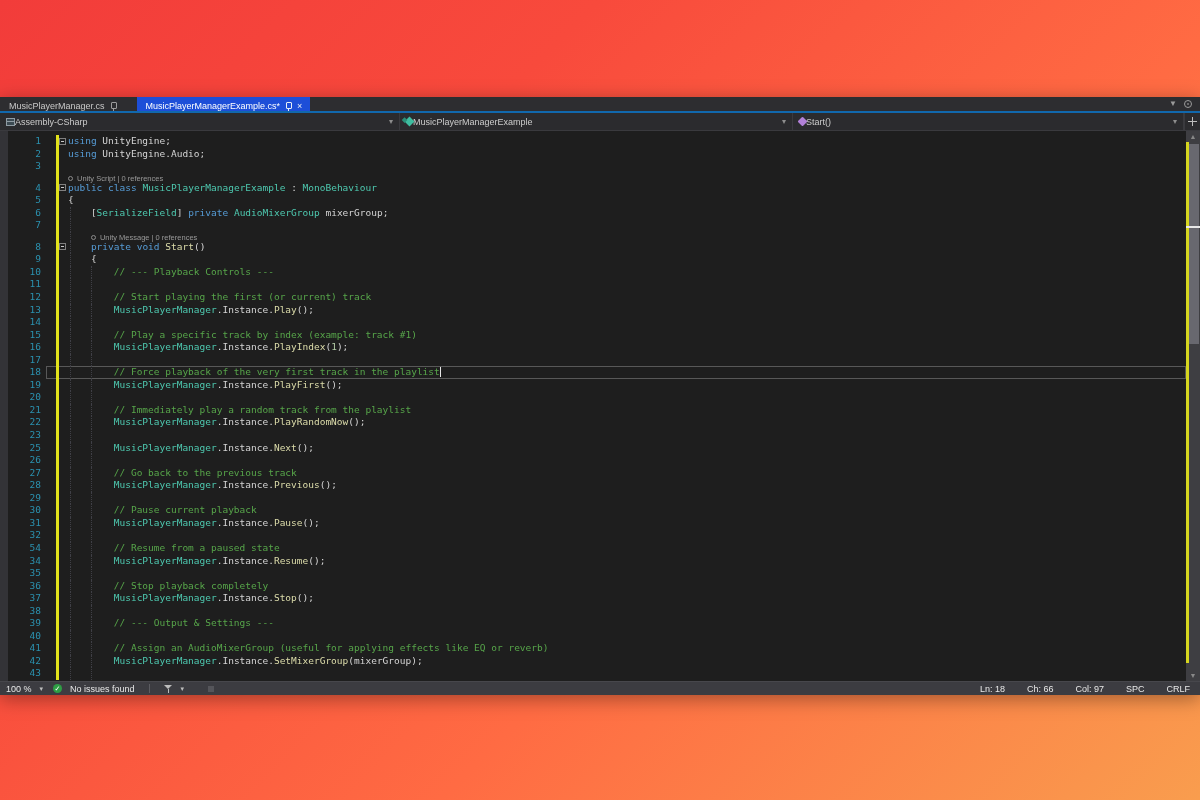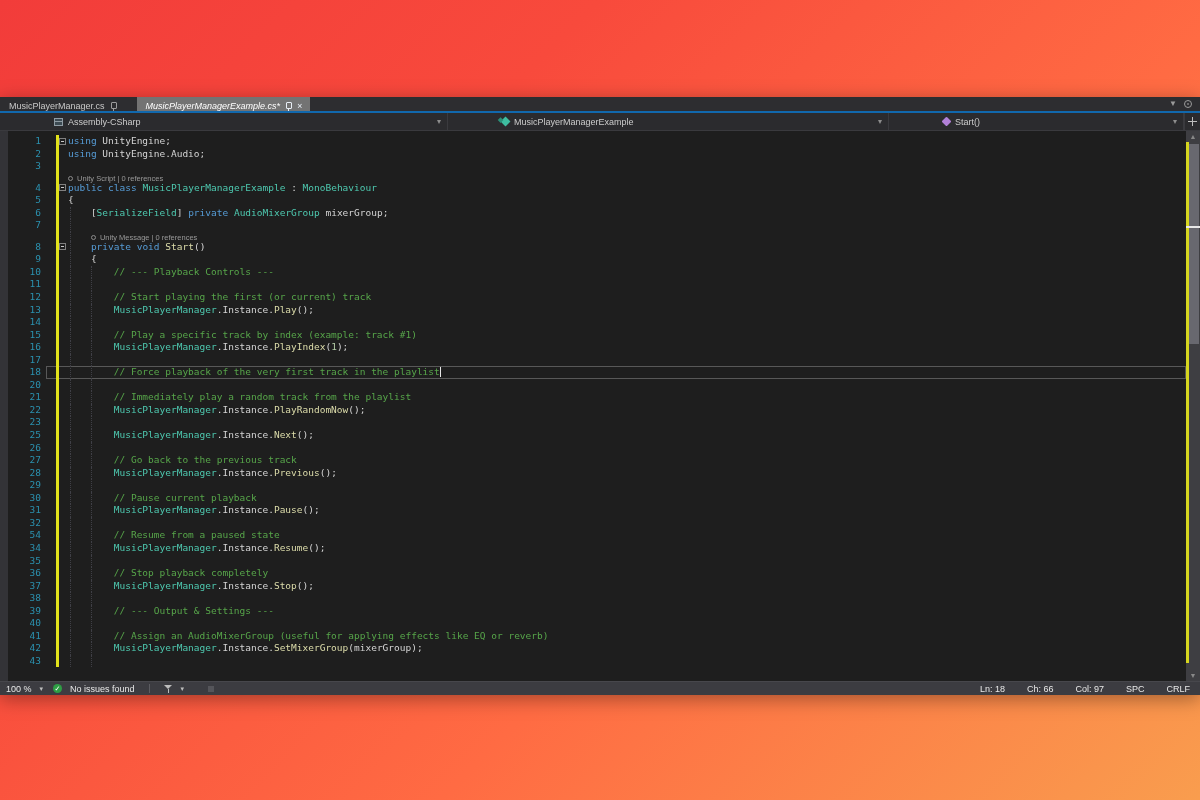--- a/index.html
+++ b/index.html
@@ -10,36 +10,36 @@
     position:relative;
   }
   .vs-window{
     position:absolute; left:0; top:97px; width:1200px; height:598px;
     background:#1e1e1e; display:flex; flex-direction:column;
     box-shadow:0 4px 18px rgba(0,0,0,.35);
   }
   
   .tabbar{ height:14px; background:#2d2d30; display:flex; align-items:stretch; font-size:9px; color:#c8c8c8; }
   .tab{ display:flex; align-items:flex-end; gap:5px; padding:0 8px 0 9px; cursor:default; }
-  .tab.active{ background:#737373; color:#ffffff; margin-left:12px;font-style:italic; }
+  .tab.active{ background:#1d4ed8; color:#ffffff; margin-left:12px; }
   .tab-label{ white-space:nowrap; }
   .pin{ position:relative; width:7px; height:9px; display:inline-block; }
   .pin::before{ content:""; position:absolute; top:0; left:1px; width:4px; height:5px; border:1px solid #9c9c9c; border-radius:1px; }
   .pin::after{ content:""; position:absolute; top:6px; left:3px; width:1px; height:3px; background:#9c9c9c; }
   .tab.active .pin::before{ border-color:#e8eef5; }
   .tab.active .pin::after{ background:#e8eef5; }
   .close{ font-size:9px; line-height:9px; color:#e8eef5; }
   .tab-right{ margin-left:auto; display:flex; align-items:center; gap:7px; padding-right:8px; color:#9a9a9a; }
   .chev{ font-size:8px; line-height:8px; }
   .gear{ position:relative; width:8px; height:8px; border:1px solid #9a9a9a; border-radius:50%; }
   .gear::before{ content:""; position:absolute; left:2px; top:2px; right:2px; bottom:2px; border:1px solid #9a9a9a; border-radius:50%; }
   .accent-line{ height:2px; background:#1168ad; }
   
   .navbar{ height:18px; background:#2b2b2e; border-bottom:1px solid #3a3a3e; display:flex; align-items:stretch; font-size:9px; color:#cccccc; }
-  .nav-sec{ display:flex; align-items:center; gap:5px; padding:0 6px; border-right:1px solid #3a3a3e;margin-left:48px; }
+  .nav-sec{ display:flex; align-items:center; padding:0 6px; border-right:1px solid #3a3a3e; }
   .nav-sec .nchev{ margin-left:auto; color:#8d8d8d; font-size:8px; }
   .nav-sec.s1{ width:400px; }
   .nav-sec.s2{ width:393px; }
   .nav-sec.s3{ flex:1; }
   .proj-icon{ position:relative; width:9px; height:8px; border:1px solid #8f9ba3; background:#3c4a52; }
   .proj-icon::before{ content:""; position:absolute; left:0; right:0; top:2px; height:1px; background:#8f9ba3; }
   .class-icon{ position:relative; width:7px; height:7px; background:#3ebda0; transform:rotate(45deg); }
   .class-icon::before{ content:""; position:absolute; left:-3px; top:4px; width:4px; height:4px; background:#2a8f78; }
   .method-icon{ width:7px; height:7px; background:#b180d7; transform:rotate(45deg); border-radius:1px; }
   .split-btn{ margin-left:auto; width:16px; display:flex; align-items:center; justify-content:center; border-left:1px solid #3a3a3e; }
@@ -151,20 +151,21 @@
         <div class="row g1"><span class="ln">9</span><span class="rowbody"><span class="chbar"></span><span class="fold"></span><span class="code"><span class="p">    {</span></span></span></div>
         <div class="row g2"><span class="ln">10</span><span class="rowbody"><span class="chbar"></span><span class="fold"></span><span class="code"><span class="p">        </span><span class="c">// --- Playback Controls ---</span></span></span></div>
         <div class="row g2"><span class="ln">11</span><span class="rowbody"><span class="chbar"></span><span class="fold"></span><span class="code"></span></span></div>
         <div class="row g2"><span class="ln">12</span><span class="rowbody"><span class="chbar"></span><span class="fold"></span><span class="code"><span class="p">        </span><span class="c">// Start playing the first (or current) track</span></span></span></div>
         <div class="row g2"><span class="ln">13</span><span class="rowbody"><span class="chbar"></span><span class="fold"></span><span class="code"><span class="p">        </span><span class="t">MusicPlayerManager</span><span class="p">.Instance.</span><span class="m">Play</span><span class="p">();</span></span></span></div>
         <div class="row g2"><span class="ln">14</span><span class="rowbody"><span class="chbar"></span><span class="fold"></span><span class="code"></span></span></div>
         <div class="row g2"><span class="ln">15</span><span class="rowbody"><span class="chbar"></span><span class="fold"></span><span class="code"><span class="p">        </span><span class="c">// Play a specific track by index (example: track #1)</span></span></span></div>
         <div class="row g2"><span class="ln">16</span><span class="rowbody"><span class="chbar"></span><span class="fold"></span><span class="code"><span class="p">        </span><span class="t">MusicPlayerManager</span><span class="p">.Instance.</span><span class="m">PlayIndex</span><span class="p">(</span><span class="n">1</span><span class="p">);</span></span></span></div>
         <div class="row g2"><span class="ln">17</span><span class="rowbody"><span class="chbar"></span><span class="fold"></span><span class="code"></span></span></div>
         <div class="row g2 cur"><span class="ln">18</span><span class="rowbody"><span class="chbar"></span><span class="fold"></span><span class="code"><span class="p">        </span><span class="c">// Force playback of the very first track in the playlist</span><span class="caret"></span></span></span></div>
+        <div class="row g2"><span class="ln">19</span><span class="rowbody"><span class="chbar"></span><span class="fold"></span><span class="code"><span class="p">        </span><span class="t">MusicPlayerManager</span><span class="p">.Instance.</span><span class="m">PlayFirst</span><span class="p">();</span></span></span></div>
         <div class="row g2"><span class="ln">20</span><span class="rowbody"><span class="chbar"></span><span class="fold"></span><span class="code"></span></span></div>
         <div class="row g2"><span class="ln">21</span><span class="rowbody"><span class="chbar"></span><span class="fold"></span><span class="code"><span class="p">        </span><span class="c">// Immediately play a random track from the playlist</span></span></span></div>
         <div class="row g2"><span class="ln">22</span><span class="rowbody"><span class="chbar"></span><span class="fold"></span><span class="code"><span class="p">        </span><span class="t">MusicPlayerManager</span><span class="p">.Instance.</span><span class="m">PlayRandomNow</span><span class="p">();</span></span></span></div>
         <div class="row g2"><span class="ln">23</span><span class="rowbody"><span class="chbar"></span><span class="fold"></span><span class="code"></span></span></div>
         <div class="row g2"><span class="ln">25</span><span class="rowbody"><span class="chbar"></span><span class="fold"></span><span class="code"><span class="p">        </span><span class="t">MusicPlayerManager</span><span class="p">.Instance.</span><span class="m">Next</span><span class="p">();</span></span></span></div>
         <div class="row g2"><span class="ln">26</span><span class="rowbody"><span class="chbar"></span><span class="fold"></span><span class="code"></span></span></div>
         <div class="row g2"><span class="ln">27</span><span class="rowbody"><span class="chbar"></span><span class="fold"></span><span class="code"><span class="p">        </span><span class="c">// Go back to the previous track</span></span></span></div>
         <div class="row g2"><span class="ln">28</span><span class="rowbody"><span class="chbar"></span><span class="fold"></span><span class="code"><span class="p">        </span><span class="t">MusicPlayerManager</span><span class="p">.Instance.</span><span class="m">Previous</span><span class="p">();</span></span></span></div>
         <div class="row g2"><span class="ln">29</span><span class="rowbody"><span class="chbar"></span><span class="fold"></span><span class="code"></span></span></div>
         <div class="row g2"><span class="ln">30</span><span class="rowbody"><span class="chbar"></span><span class="fold"></span><span class="code"><span class="p">        </span><span class="c">// Pause current playback</span></span></span></div>

